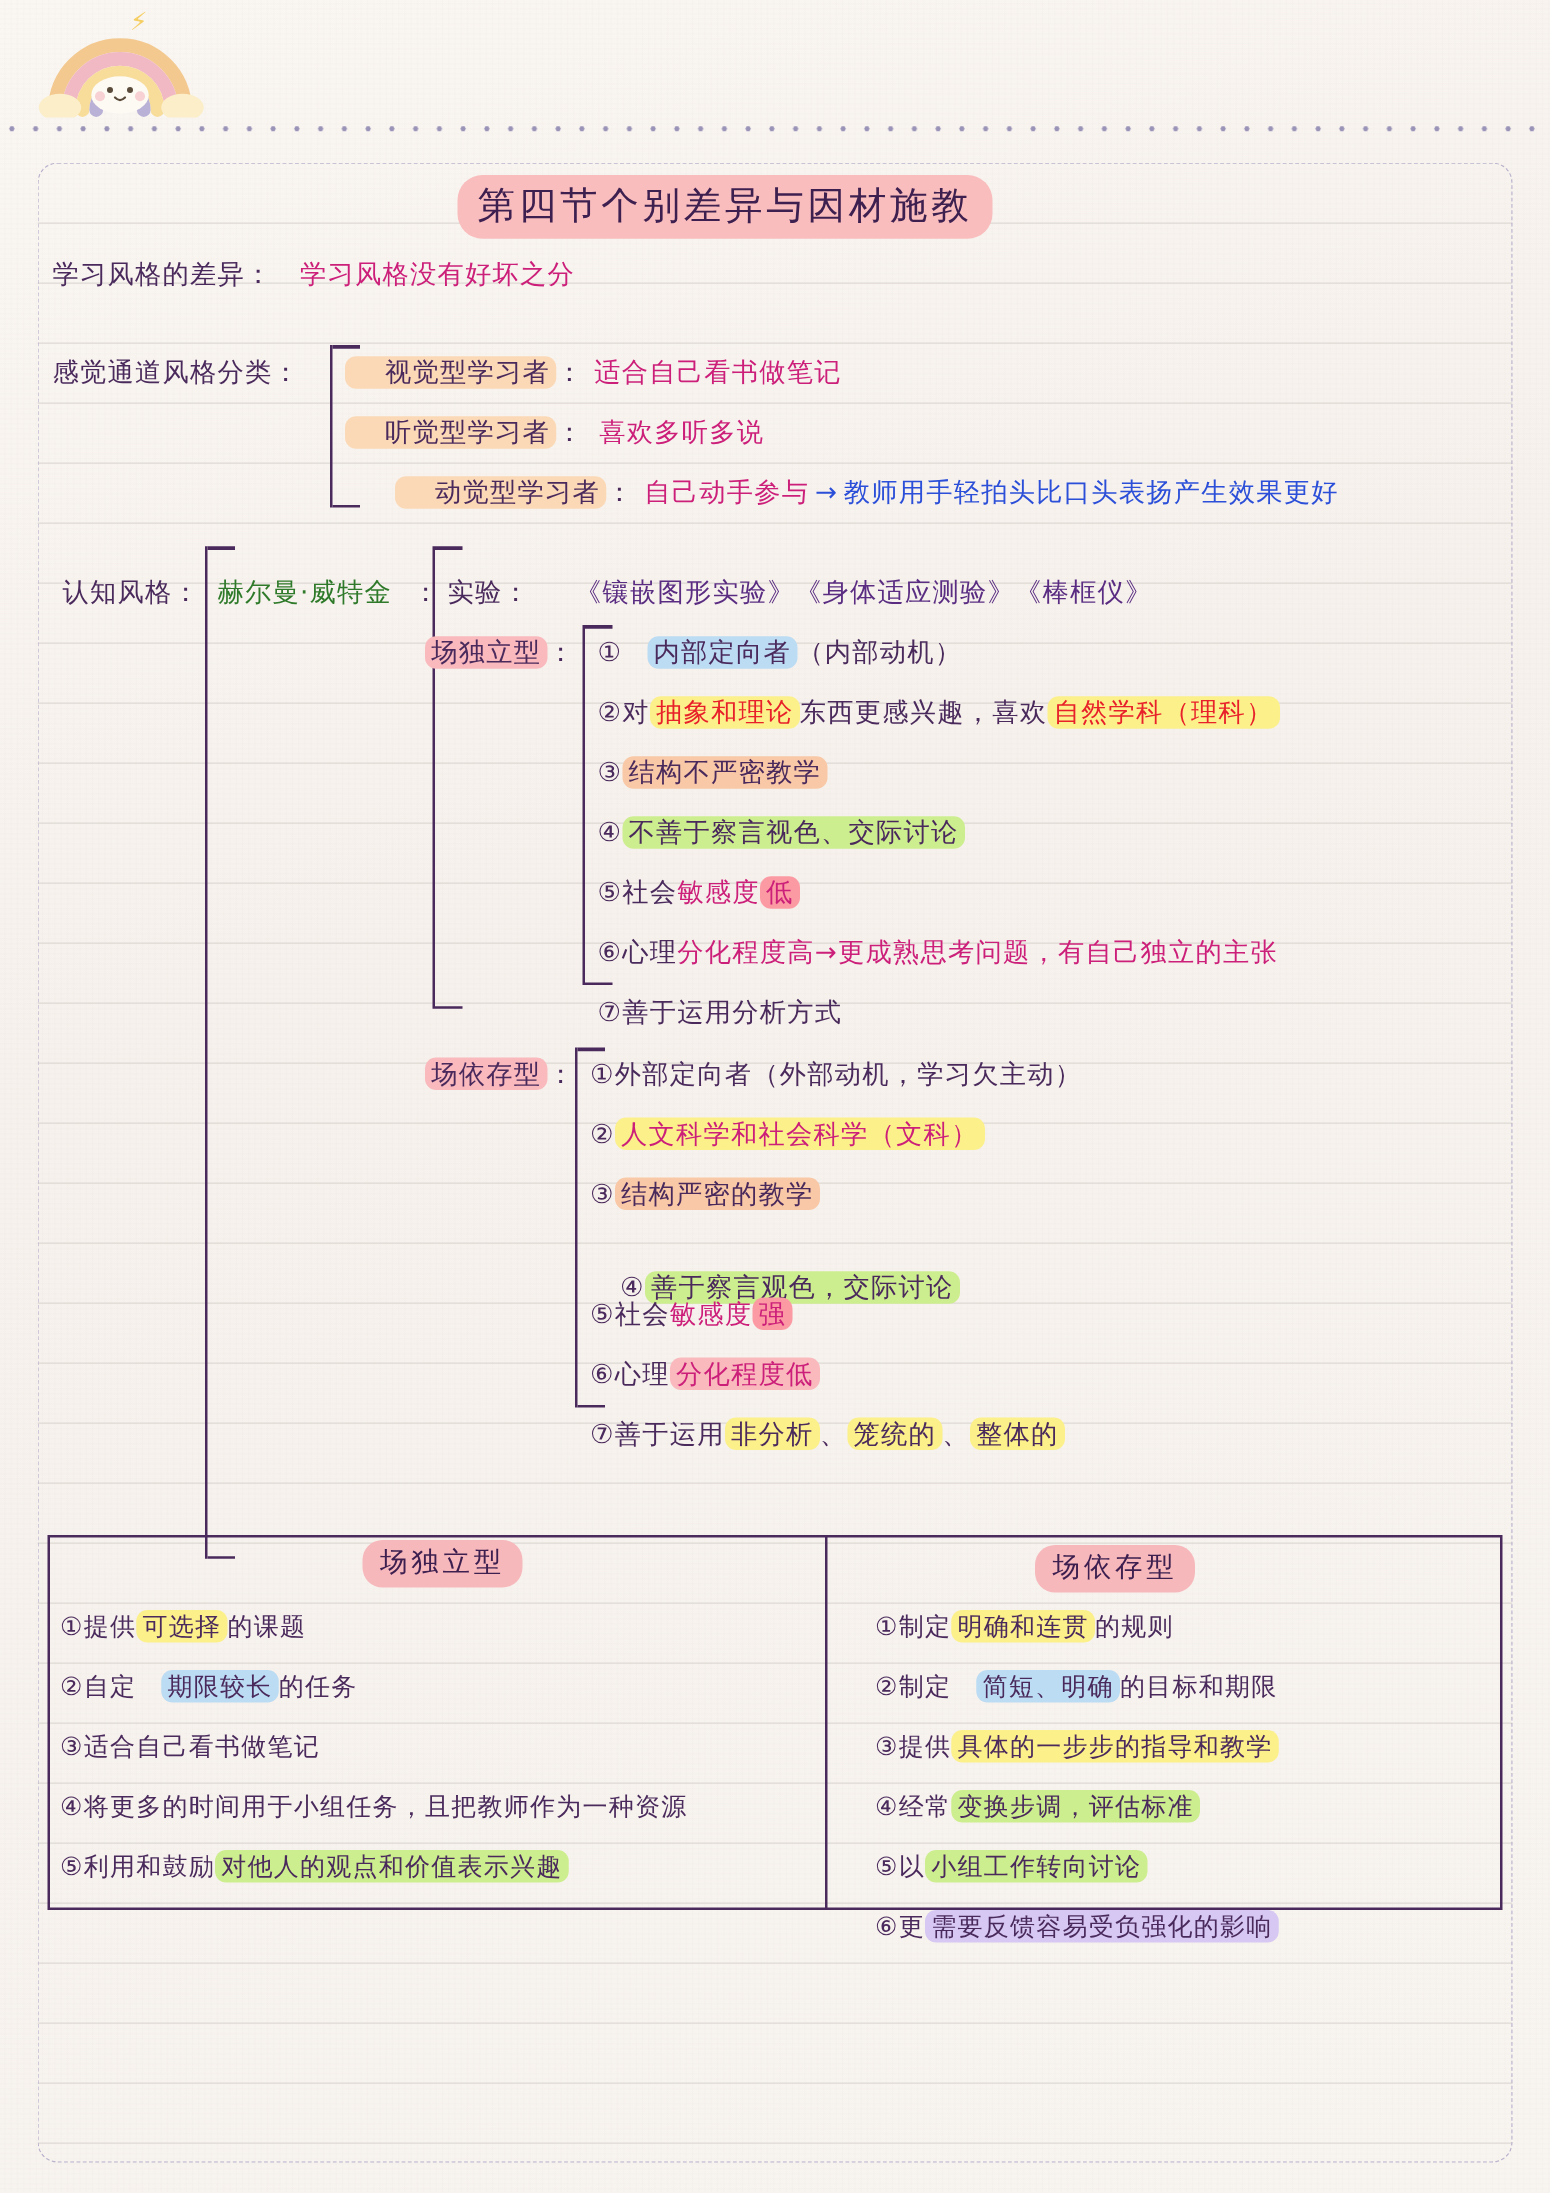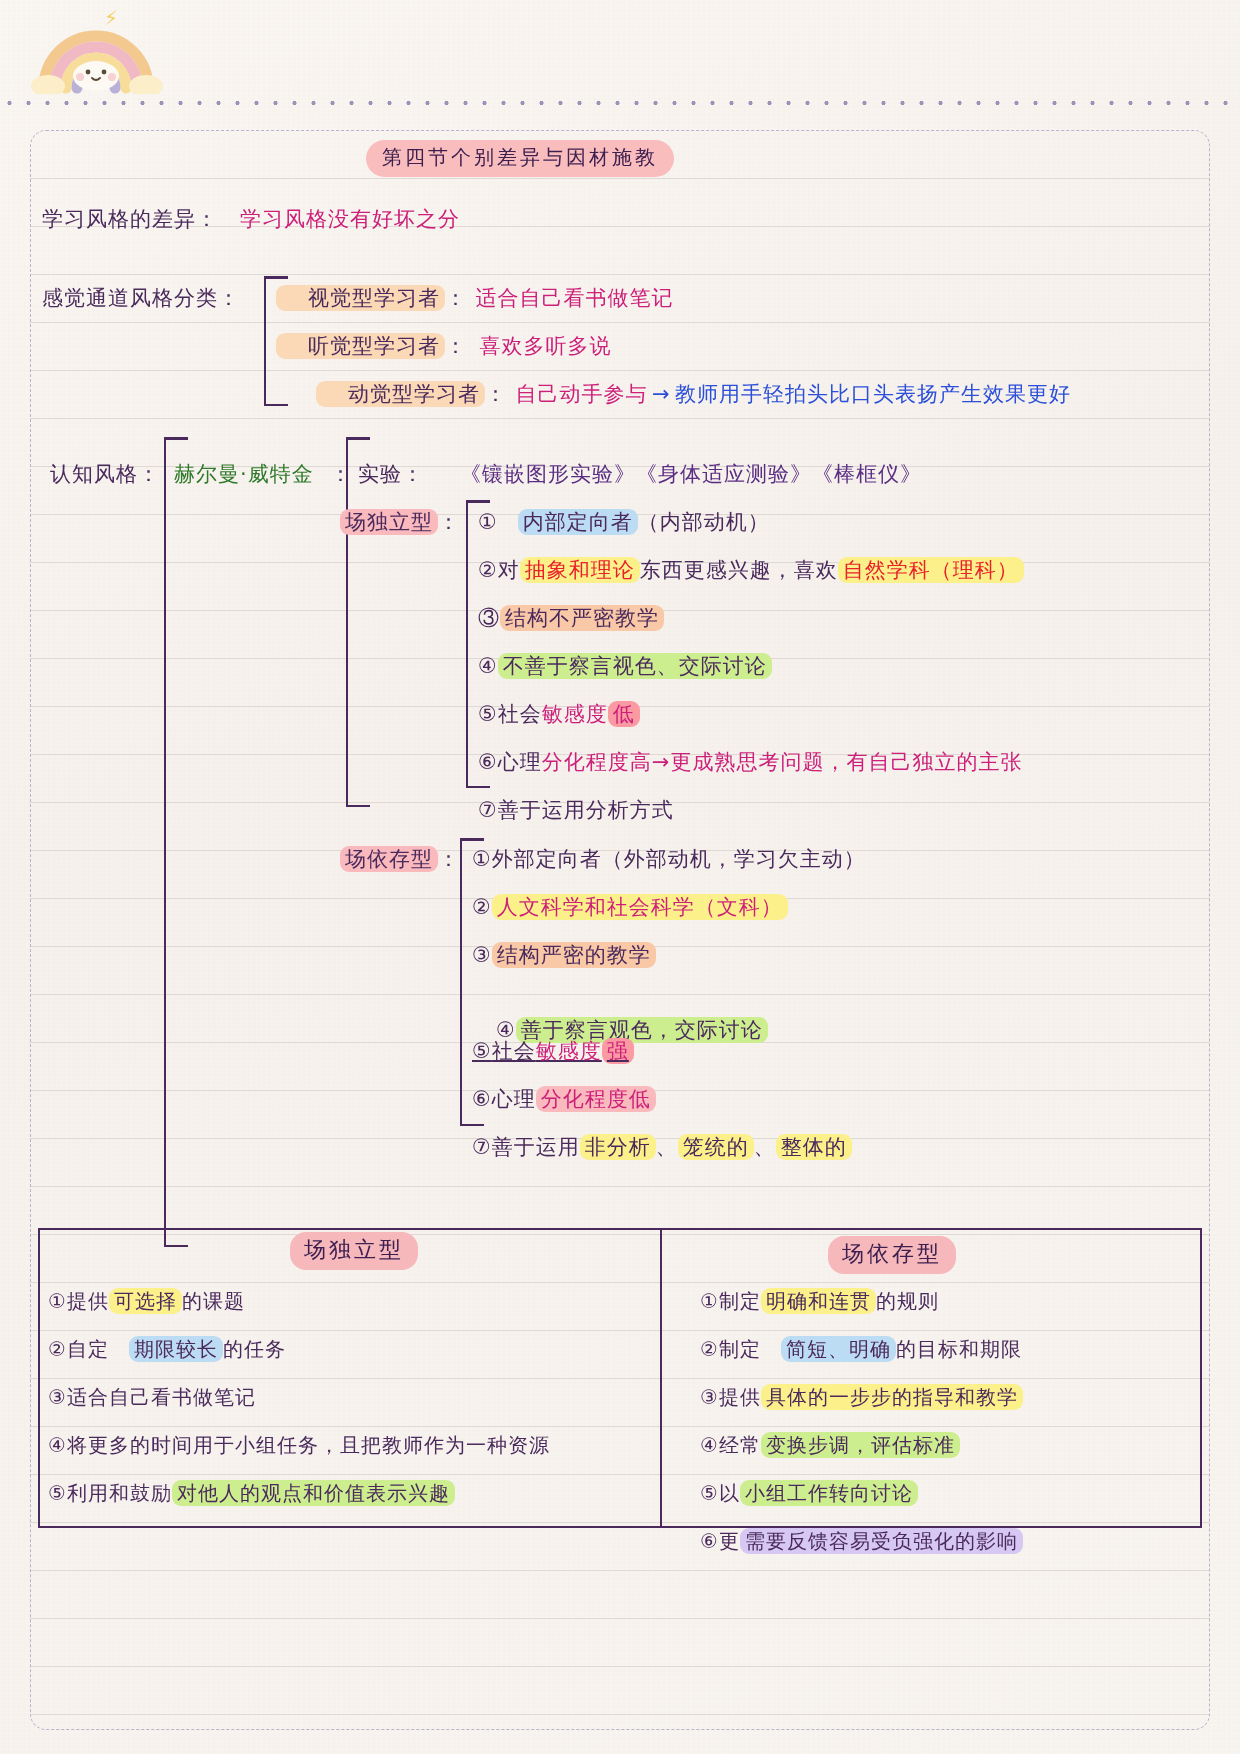--- a/index.html
+++ b/index.html
@@ -59,21 +59,21 @@
   .hl-blue{background:#bcdcf3;margin-left:20px;}
   .hl-green{background:#cdee8e;}
   .hl-red{background:#fb9aa2;}
   .hl-purple{background:#d6c8f2;}
   .hl-peach{background:#f9c8a6;}
 
   
   .title-pill{
     position:absolute;left:366px;top:140px;
     background:#f9bdbd;border-radius:20px;padding:4px 16px 6px 16px;
-    font-size:20px;color:#3e2050;letter-spacing:3px;
+    font-size:30px;color:#3e2050;letter-spacing:3px;
     font-family:"DejaVu Sans","Liberation Sans",sans-serif;
   }
 
   
   .brk{position:absolute;border-left:2.5px solid #4a2a5c;}
   .brk::before,.brk::after{
     content:"";position:absolute;left:0;width:22px;height:2.5px;background:#4a2a5c;
   }
   .brk::before{top:0;}
   .brk::after{bottom:0;}
@@ -189,37 +189,37 @@
 <div class="t ink" style="left:358px;top:460px;">实验：</div>
 <div class="t purp" style="left:460px;top:460px;">《镶嵌图形实验》《身体适应测验》《棒框仪》</div>
 
 <div class="t ink" style="left:340px;top:508px;">
   <span class="hl hl-pink">场独立型</span><span>：</span>
 </div>
 <div class="brk" style="left:466px;top:500px;height:288px;"></div>
 <div id="fi-list">
     <div class="t ink" style="left: 478px; top: 508px;"><span>①</span><span class="ink hl hl-blue">内部定向者</span><span class="ink">（内部动机）</span></div>
     <div class="t ink" style="left: 478px; top: 556px;"><span>②</span><span class="ink">对</span><span class="red hl hl-yellow">抽象和理论</span><span class="ink">东西更感兴趣，喜欢</span><span class="red hl hl-yellow">自然学科（理科）</span></div>
-    <div class="t ink" style="left: 478px; top: 604px; font-family: Liberation Serif, serif;"><span>③</span><span class="ink hl hl-peach">结构不严密教学</span></div>
+    <div class="t ink" style="left: 478px; top: 604px;"><span>③</span><span class="ink hl hl-peach">结构不严密教学</span></div>
     <div class="t ink" style="left: 478px; top: 652px;"><span>④</span><span class="ink hl hl-green">不善于察言视色、交际讨论</span></div>
     <div class="t ink" style="left: 478px; top: 700px;"><span>⑤</span><span class="ink">社会</span><span class="mag">敏感度</span><span class="mag hl hl-red">低</span></div>
     <div class="t ink" style="left: 478px; top: 748px;"><span>⑥</span><span class="ink">心理</span><span class="mag">分化程度高</span><span class="mag">→</span><span class="mag">更成熟思考问题，有自己独立的主张</span></div>
     <div class="t ink" style="left: 478px; top: 796px;"><span>⑦</span><span class="ink">善于运用分析方式</span></div>
   </div>
 
 <div class="t ink" style="left:340px;top:845px;">
   <span class="hl hl-pink">场依存型</span><span>：</span>
 </div>
 <div class="brk" style="left:460px;top:838px;height:288px;"></div>
 <div id="fd-list">
     <div class="t ink" style="left: 472px; top: 845px;"><span>①</span><span class="ink">外部定向者（外部动机，学习欠主动）</span></div>
     <div class="t ink" style="left: 472px; top: 893px;"><span>②</span><span class="mag hl hl-yellow">人文科学和社会科学（文科）</span></div>
     <div class="t ink" style="left: 472px; top: 941px;"><span>③</span><span class="ink hl hl-peach">结构严密的教学</span></div>
     <div class="t ink" style="left: 496px; top: 989px; margin-top: 27px;"><span>④</span><span class="ink hl hl-green">善于察言观色，交际讨论</span></div>
-    <div class="t ink" style="left: 472px; top: 1037px; text-decoration: underline;"><span>⑤</span><span class="ink">社会</span><span class="mag">敏感度</span><span class="mag hl hl-red">强</span></div>
+    <div class="t ink" style="left: 472px; top: 1037px;"><span>⑤</span><span class="ink">社会</span><span class="mag">敏感度</span><span class="mag hl hl-red">强</span></div>
     <div class="t ink" style="left: 472px; top: 1085px;"><span>⑥</span><span class="ink">心理</span><span class="mag hl hl-pink">分化程度低</span></div>
     <div class="t ink" style="left: 472px; top: 1133px;"><span>⑦</span><span class="ink">善于运用</span><span class="ink hl hl-yellow">非分析</span><span class="ink">、</span><span class="ink hl hl-yellow">笼统的</span><span class="ink">、</span><span class="ink hl hl-yellow">整体的</span></div>
   </div>
 
 <div class="cmp"></div>
 <div class="cmp-split"></div>
 <div class="cmp-head" style="left:290px;top:1232px;">场独立型</div>
 <div class="cmp-head" style="left:828px;top:1236px;">场依存型</div>
 <div id="cmp-left">
     <div class="t ink" style="left: 48px; top: 1288px; font-size: 20px;"><span>①</span><span class="ink">提供</span><span class="ink hl hl-yellow">可选择</span><span class="ink">的课题</span></div>

